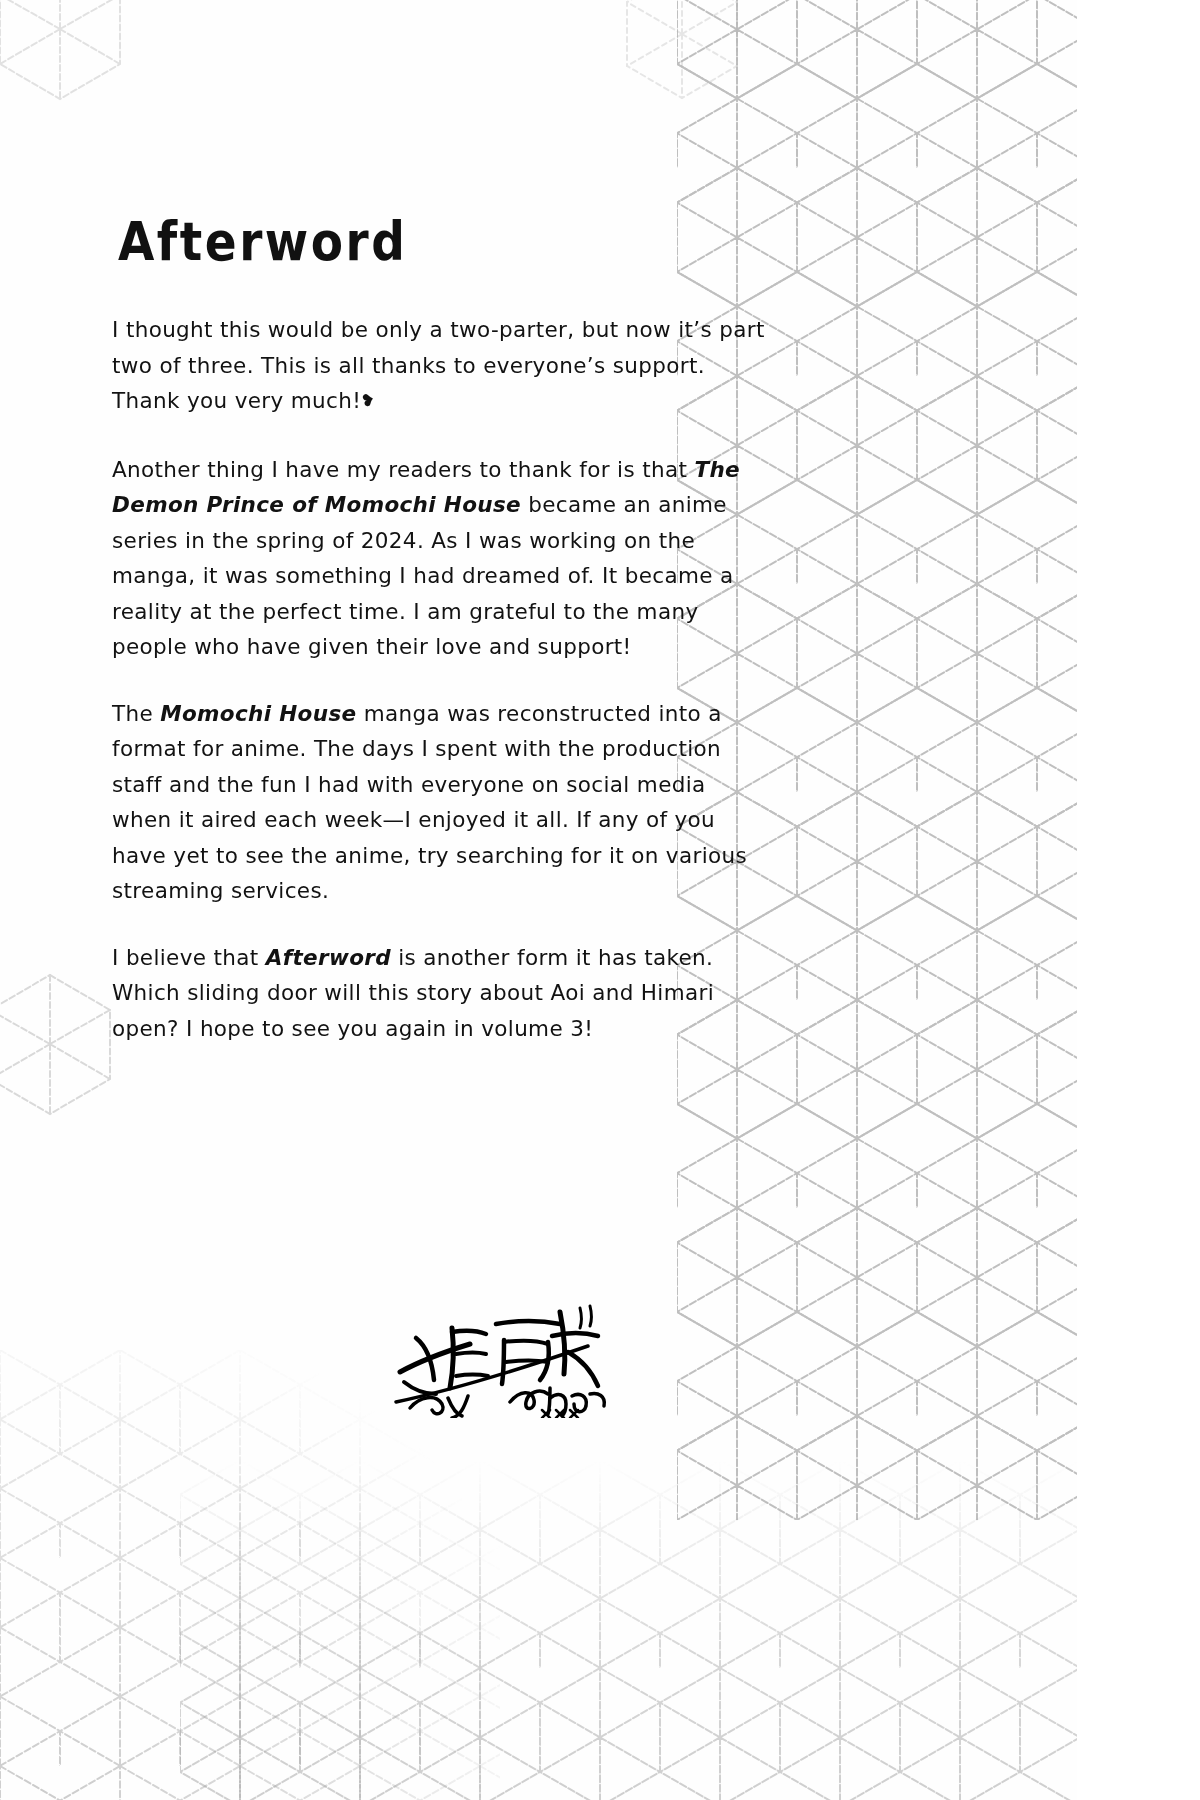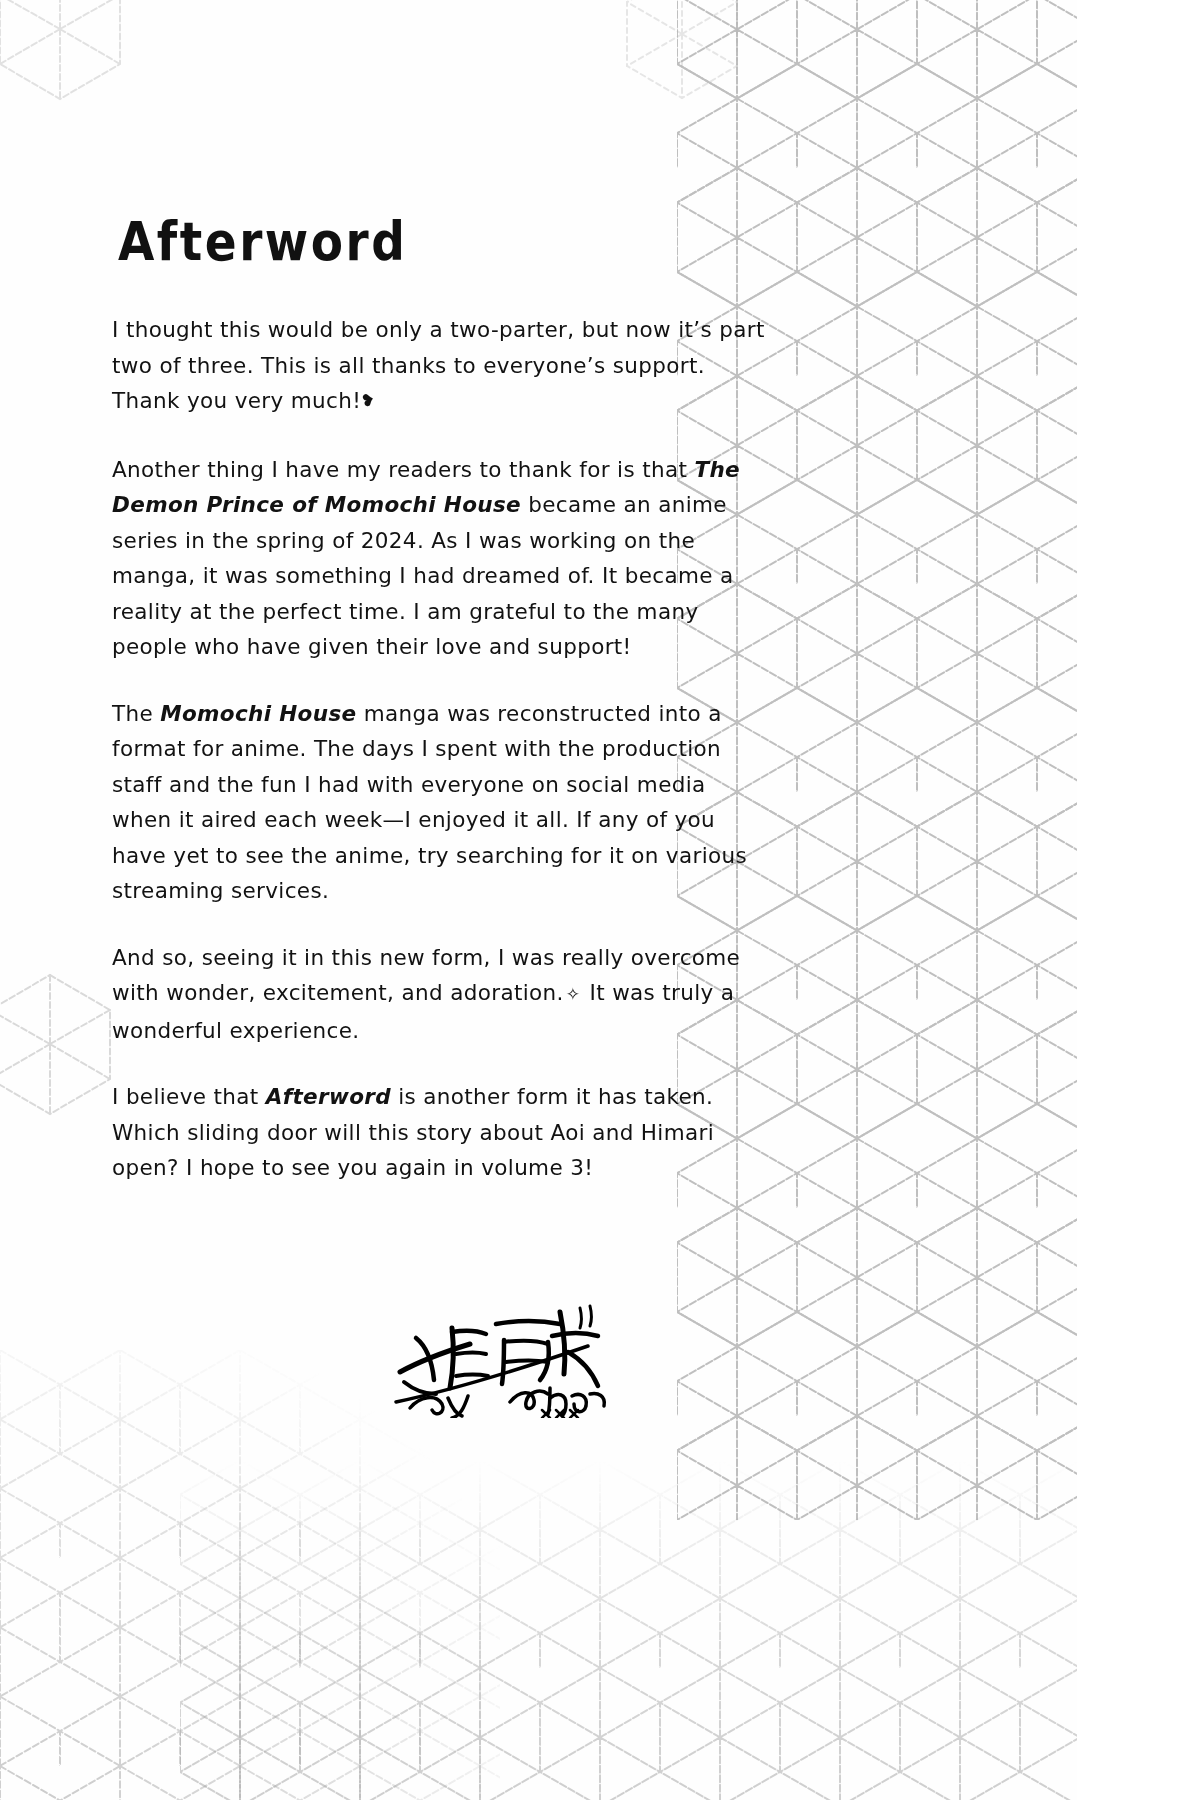--- a/index.html
+++ b/index.html
@@ -231,21 +231,20 @@
   </div>
 
   <div class="content">
 
     <h1 class="page-title">Afterword</h1>
 
     <div class="body-copy">
       <p class="para">I thought this would be only a two-parter, but now it’s part two of three. This is all thanks to everyone’s support. Thank you very much!<span class="glyph glyph-heart">❥</span></p>
       <p class="para">Another thing I have my readers to thank for is that <em class="title-italic">The Demon Prince of Momochi House</em> became an anime series in the spring of 2024. As I was working on the manga, it was something I had dreamed of. It became a reality at the perfect time. I am grateful to the many people who have given their love and support!</p>
       <p class="para">The <em class="title-italic">Momochi House</em> manga was reconstructed into a format for anime. The days I spent with the production staff and the fun I had with everyone on social media when it aired each week—I enjoyed it all. If any of you have yet to see the anime, try searching for it on various streaming services.</p>
-      <p class="para">And so, seeing it in this new form, I was really overcome with wonder, excitement, and adoration.<span class="glyph glyph-sparkle">✧</span> It was truly a wonderful experience.</p>
       <p class="para">I believe that <em class="title-italic">Afterword</em> is another form it has taken. Which sliding door will this story about Aoi and Himari open? I hope to see you again in volume 3!</p>
     </div>
 
     <div class="signature">
       <svg viewBox="0 0 230 120">
         <g fill="none" stroke="#000000" stroke-linecap="round" stroke-linejoin="round">
 
           <path d="M8 74 C30 62, 52 54, 78 46" stroke-width="5"></path>
           <path d="M24 40 C34 48, 40 62, 42 82" stroke-width="4.5"></path>
           <path d="M12 84 C22 92, 32 96, 44 96" stroke-width="4"></path>

